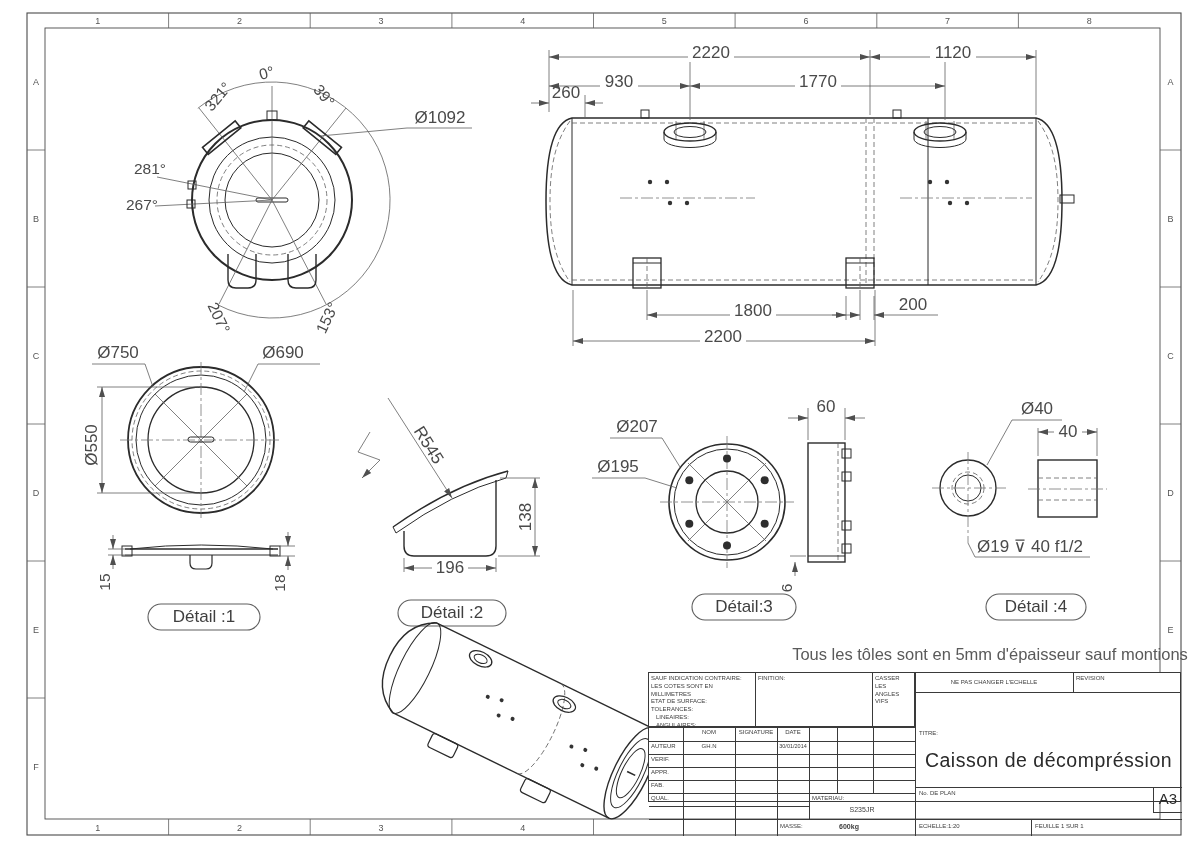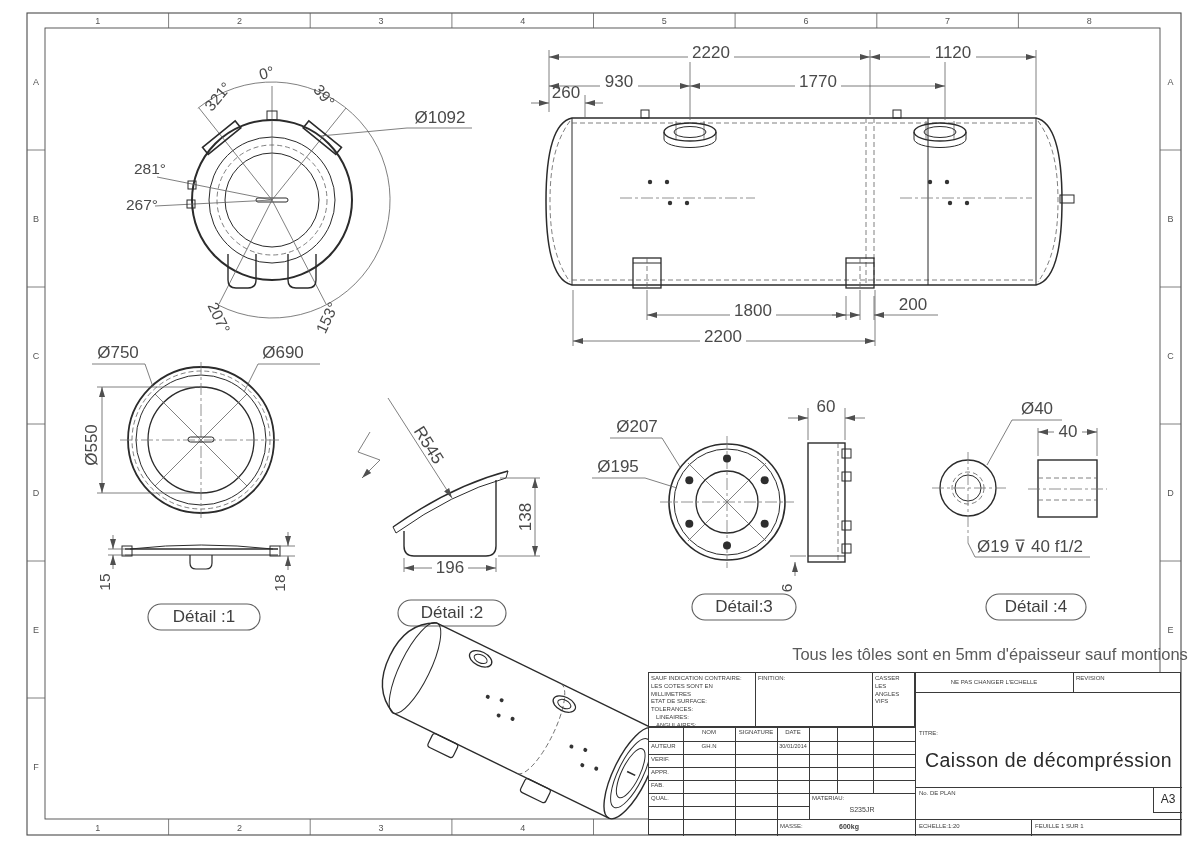--- a/index.html
+++ b/index.html
@@ -16,33 +16,33 @@
   .dim{fill:none;stroke:#5a5a5a;stroke-width:0.8;}
   .frame{fill:none;stroke:#4a4a4a;stroke-width:1.1;}
   text{font-family:"Liberation Sans",sans-serif;}
   .dt{font-size:15.5px;fill:#4a4a4a;}
   .dtb{font-size:17px;fill:#4a4a4a;}
   .bub{font-size:17px;fill:#3f3f3f;}
   .note{font-size:16.5px;fill:#5a5a5a;}
   .grid{font-size:9px;fill:#555;}
 
   
-  .tb{position:absolute;left:648px;top:672px;width:533px;height:163px;background:#fff;
+  .tb{position:absolute;left:648px;top:672px;width:533px;height:130px;background:#fff;
       border:1.2px solid #3a3a3a;box-sizing:border-box;color:#3c3c3c;}
   .tb *{box-sizing:border-box;}
   .cell{position:absolute;font-size:6px;line-height:1.3;}
   .br{border-right:0.8px solid #3a3a3a;}
   .bb{border-bottom:0.8px solid #3a3a3a;}
   .bl{border-left:0.8px solid #3a3a3a;}
   .vline{position:absolute;width:0;border-left:0.8px solid #3a3a3a;}
   .hline{position:absolute;height:0;border-top:0.8px solid #3a3a3a;}
   .ctr{text-align:center;}
   .big-title{position:absolute;font-size:19.5px;color:#2a2a2a;letter-spacing:0.5px;}
   .plan-num{position:absolute;font-size:23px;color:#2a2a2a;}
-  .fmt{position:absolute;font-size:12px;color:#2a2a2a;}
+  .fmt{position:absolute;font-size:15px;color:#2a2a2a;}
 </style>
 </head>
 <body>
 
 <div class="page">
 
 <svg class="drawing" width="1200" height="848" viewBox="0 0 1200 848">
   <defs>
     <marker id="ae" markerWidth="12" markerHeight="8" refX="10" refY="4" orient="auto" markerUnits="userSpaceOnUse">
       <path d="M0,1 L10,4 L0,7 z" fill="#4f4f4f"></path>

